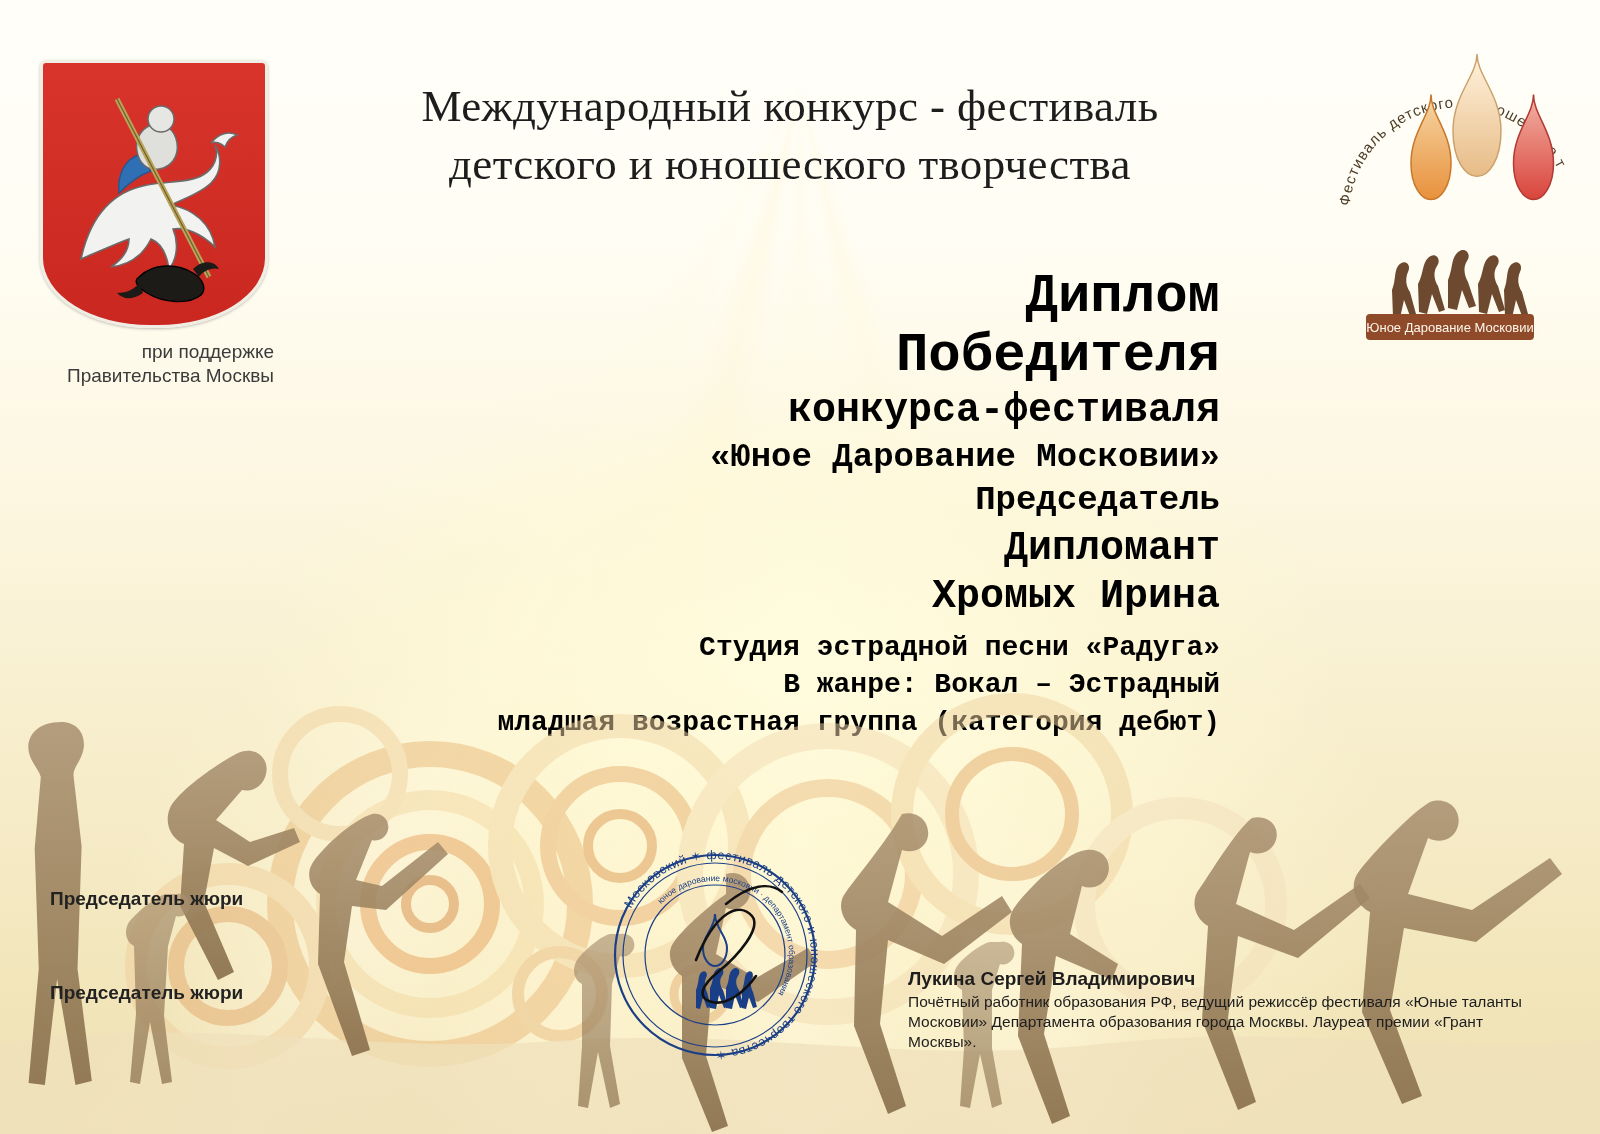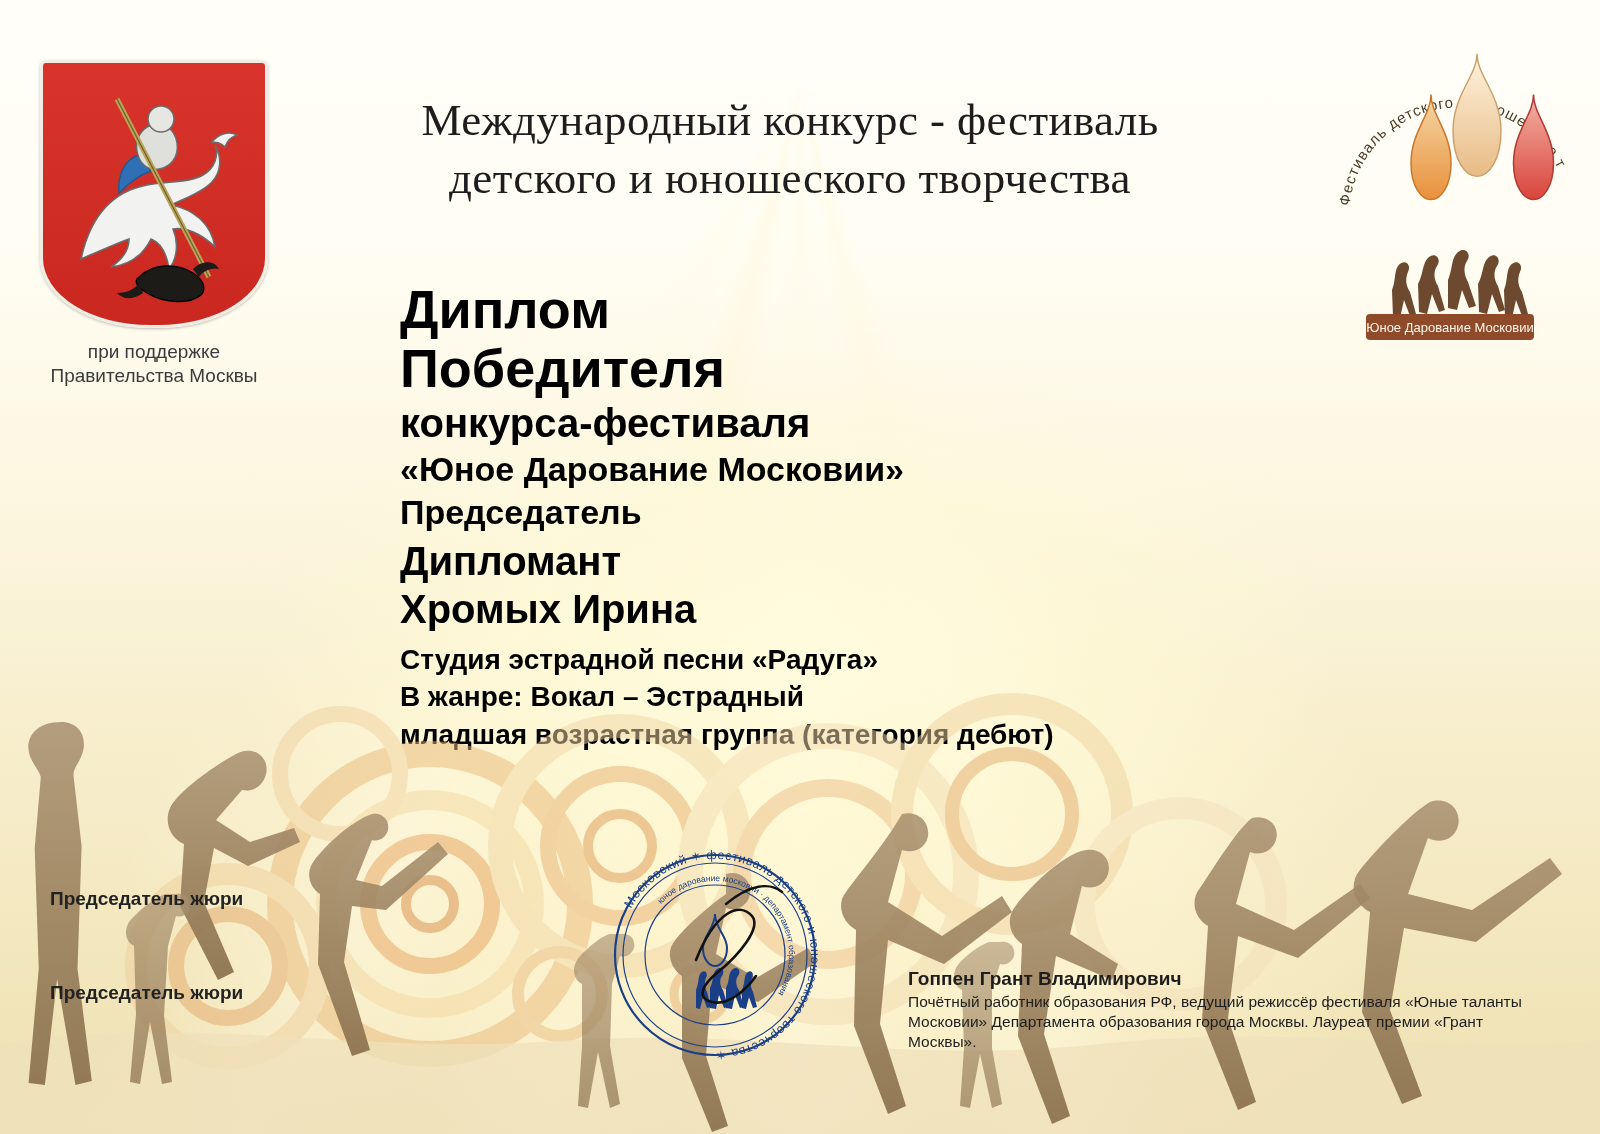--- a/index.html
+++ b/index.html
@@ -33,47 +33,47 @@
         rgba(255,255,255,0) 56deg);
     opacity:.75;pointer-events:none;
   }
   .glow{
     position:absolute;left:50%;top:58%;transform:translate(-50%,-50%);
     width:1100px;height:620px;border-radius:50%;
     background:radial-gradient(ellipse at center, rgba(255,252,222,0.95) 0%, rgba(255,250,214,0.5) 40%, rgba(255,250,214,0) 70%);
     pointer-events:none;
   }
   
-  .coat-wrap{position:absolute;left:34px;top:60px;width:240px;text-align:center;}
+  .coat-wrap{position:absolute;left:34px;top:60px;width:240px;text-align:right;}
   .coat{
     width:222px;height:262px;margin:0 auto;
     background:linear-gradient(to bottom,#d8342c,#c9271f);
     border:3px solid #f0ede4;
     border-radius:6px 6px 110px 110px / 6px 6px 70px 70px;
     position:relative;overflow:hidden;
     box-shadow:0 1px 3px rgba(0,0,0,.25);
   }
   .coat svg{position:absolute;left:0;top:0;}
   .coat-caption{
     margin-top:12px;font-size:19px;line-height:1.25;color:#3b3b3b;
     font-family:"Liberation Sans", sans-serif;
   }
   
   .emblem{position:absolute;right:16px;top:22px;width:270px;height:360px;}
   
   .headline{
-    position:absolute;left:300px;top:92px;width:980px;
+    position:absolute;left:300px;top:78px;width:980px;
     text-align:center;
     font-family:"Liberation Serif", serif;
     font-size:45px;line-height:1.28;color:#1d1d1d;
     letter-spacing:.4px;
   }
   
   .award{
-    position:absolute;left:400px;top:280px;width:820px;text-align:left;color:#000;
+    position:absolute;left:400px;top:268px;width:820px;text-align:right;color:#000;font-family:Liberation Mono, monospace;
   }
   .award .l1{font-size:54px;font-weight:bold;line-height:1.08;}
   .award .l2{font-size:54px;font-weight:bold;line-height:1.12;}
   .award .l3{font-size:40px;font-weight:bold;margin-top:0;line-height:1.22;}
   .award .l4{font-size:34px;font-weight:bold;line-height:1.26;}
   .award .l5{font-size:34px;font-weight:bold;line-height:1.3;}
   .award .l6{font-size:40px;font-weight:bold;line-height:1.2;margin-top:2px;}
   .award .l7{font-size:40px;font-weight:bold;line-height:1.2;}
   .award .l8{font-size:28px;font-weight:bold;line-height:1.34;margin-top:8px;}
   .award .l9{font-size:28px;font-weight:bold;line-height:1.34;}
@@ -266,17 +266,17 @@
     </g>
 
     <path d="M96 120 C116 70 140 62 152 76 c10 12-14 40-34 56 -16 13-22 26-6 30 16 4 34-12 44-26" fill="none" stroke="#111" stroke-width="2.6" stroke-linecap="round"></path>
     <path d="M126 64 C150 44 170 42 182 52" fill="none" stroke="#111" stroke-width="2.4" stroke-linecap="round"></path>
   </svg>
 
   <div class="sig sig1">Председатель жюри</div>
   <div class="sig sig2">Председатель жюри</div>
 
   <div class="jury jury2">
-    <div class="name">Гоппен Грант Владимирович</div>
+    <div class="name">Лукина Сергей Владимирович</div>
     <div class="desc">Почётный работник образования РФ, ведущий режиссёр фестиваля «Юные таланты Московии» Департамента образования города Москвы. Лауреат премии «Грант Москвы».</div>
   </div>
 
 </div>
 
 </body></html>

